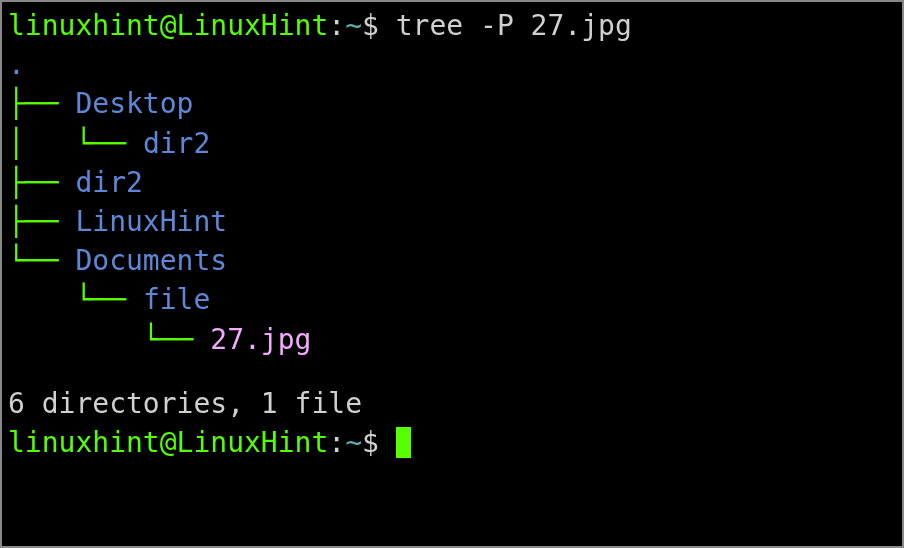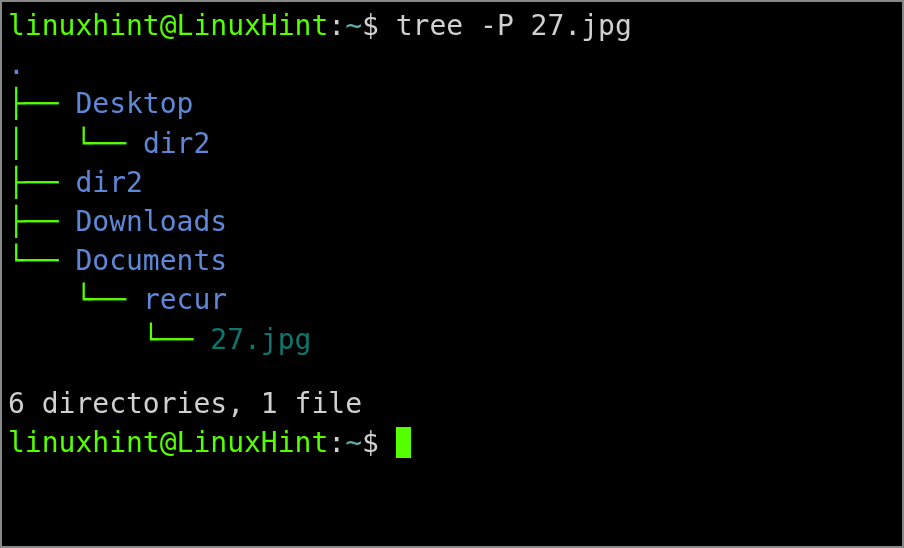--- a/index.html
+++ b/index.html
@@ -12,21 +12,21 @@
       width: 904px;
       height: 548px;
       overflow: hidden;
       border: 2px solid #888;
     }
     .line { white-space: pre; }
     .green  { color: #55ff00; }
     .teal   { color: #5fafaf; }
     .blue   { color: #5f87d7; }
     .white  { color: #d0d0d0; }
-    .pink   { color: #0f766e; }
+    .pink   { color: #f0abfc; }
     .cursor {
       display: inline-block;
       width: 0.55em;
       height: 1.1em;
       background: #55ff00;
       vertical-align: text-bottom;
       margin-bottom: 1px;
     }
     .spacer { height: 0.9em; }
   </style>
@@ -36,25 +36,25 @@
 <div class="line"><span class="green">linuxhint@LinuxHint</span><span class="white">:</span><span class="teal">~</span><span class="white">$ </span><span class="white">tree -P 27.jpg</span></div>
 
 <div class="line"><span class="blue">.</span></div>
 
 <div class="line"><span class="green">├── </span><span class="blue">Desktop</span></div>
 
 <div class="line"><span class="green">│   </span><span class="green">└── </span><span class="blue">dir2</span></div>
 
 <div class="line"><span class="green">├── </span><span class="blue">dir2</span></div>
 
-<div class="line"><span class="green">├── </span><span class="blue">Downloads</span></div>
+<div class="line"><span class="green">├── </span><span class="blue">LinuxHint</span></div>
 
 <div class="line"><span class="green">└── </span><span class="blue">Documents</span></div>
 
-<div class="line"><span class="white">    </span><span class="green">└── </span><span class="blue">recur</span></div>
+<div class="line"><span class="white">    </span><span class="green">└── </span><span class="blue">file</span></div>
 
 <div class="line"><span class="white">        </span><span class="green">└── </span><span class="pink">27.jpg</span></div>
 
 <div class="spacer"></div>
 
 <div class="line white">6 directories, 1 file</div>
 
 <div class="line"><span class="green">linuxhint@LinuxHint</span><span class="white">:</span><span class="teal">~</span><span class="white">$ </span><span class="cursor"></span></div>
 
 </body></html>

